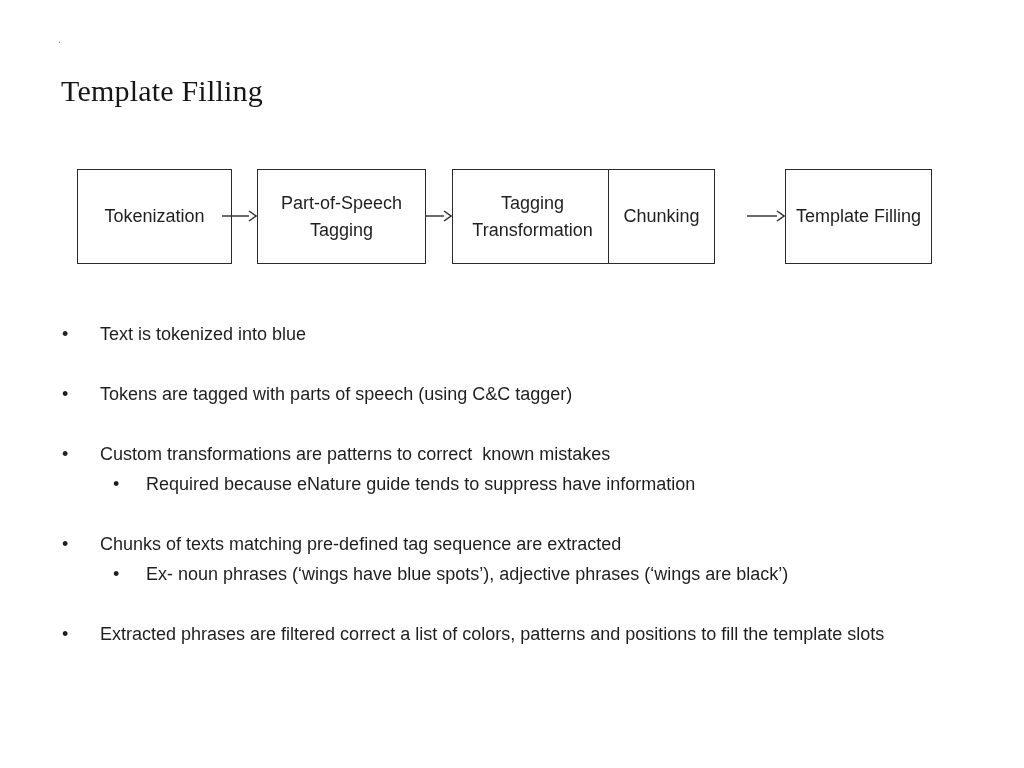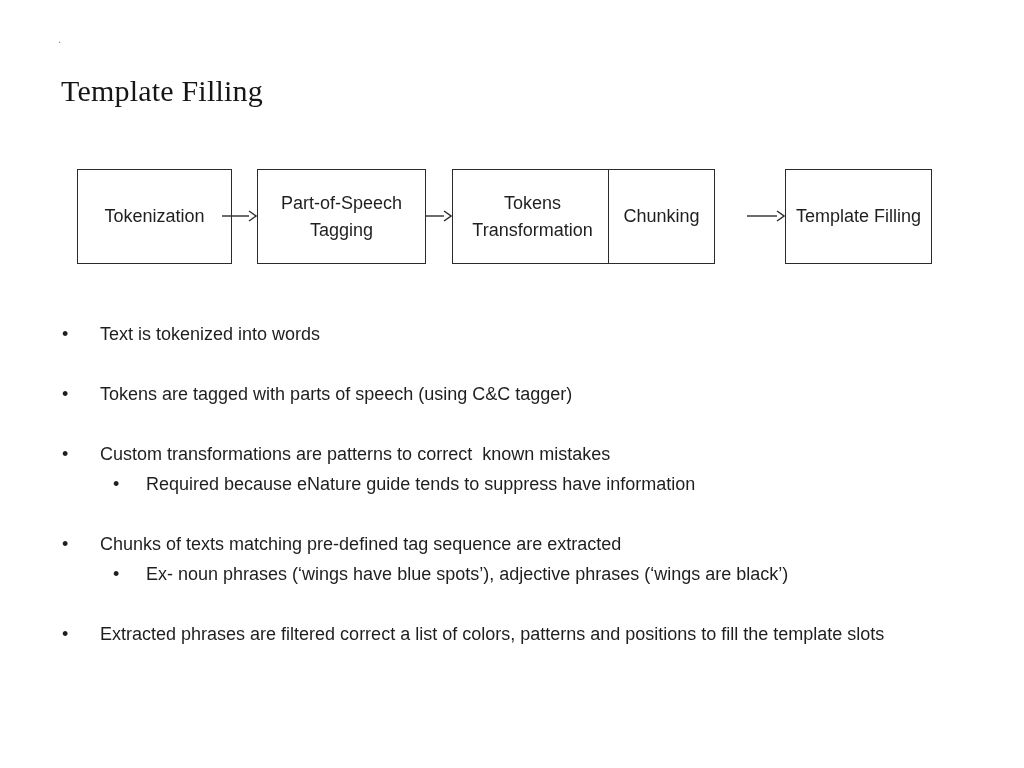--- a/index.html
+++ b/index.html
@@ -118,21 +118,21 @@
       <polyline points="27,2 34,7 27,12" fill="none" stroke="#2b2b2b" stroke-width="1.4"></polyline>
     </svg>
     <div class="flow-step step-1">
       <span>Part-of-Speech Tagging</span>
     </div>
     <svg class="flow-arrow arrow-1" viewBox="0 0 26 14">
       <line x1="0" y1="7" x2="18" y2="7" stroke="#2b2b2b" stroke-width="1.4"></line>
       <polyline points="18,2 25,7 18,12" fill="none" stroke="#2b2b2b" stroke-width="1.4"></polyline>
     </svg>
     <div class="flow-step step-2">
-      <span>Tokens Transformation</span>
+      <span>Tagging Transformation</span>
     </div>
     <svg class="flow-arrow arrow-2" viewBox="0 0 27 14">
       <line x1="0" y1="7" x2="19" y2="7" stroke="#2b2b2b" stroke-width="1.4"></line>
       <polyline points="19,2 26,7 19,12" fill="none" stroke="#2b2b2b" stroke-width="1.4"></polyline>
     </svg>
     <div class="flow-step step-3">
       <span>Chunking</span>
     </div>
     <svg class="flow-arrow arrow-3" viewBox="0 0 38 14">
       <line x1="0" y1="7" x2="30" y2="7" stroke="#2b2b2b" stroke-width="1.4"></line>
@@ -140,21 +140,21 @@
     </svg>
     <div class="flow-step step-4">
       <span>Template Filling</span>
     </div>
   </div>
 
   <div class="bullets">
 
     <div class="bullet bullet--l1">
       <span class="marker">•</span>
-      <span class="bullet-text">Text is tokenized into words</span>
+      <span class="bullet-text">Text is tokenized into blue</span>
     </div>
 
     <div class="bullet bullet--l1 mt-group">
       <span class="marker">•</span>
       <span class="bullet-text">Tokens are tagged with parts of speech (using C&amp;C tagger)</span>
     </div>
 
     <div class="bullet bullet--l1 mt-group">
       <span class="marker">•</span>
       <span class="bullet-text">Custom transformations are patterns to correct  known mistakes</span>

